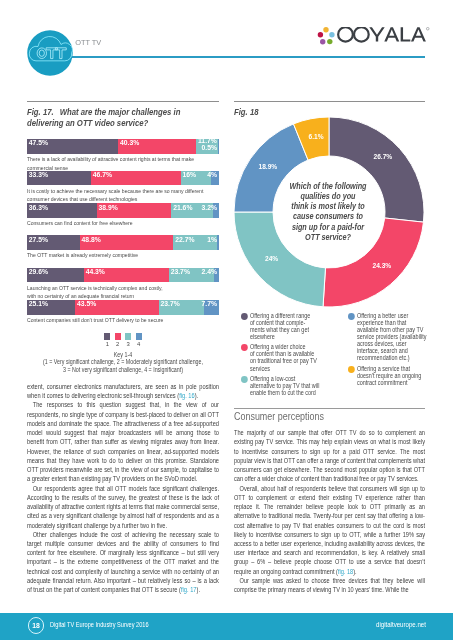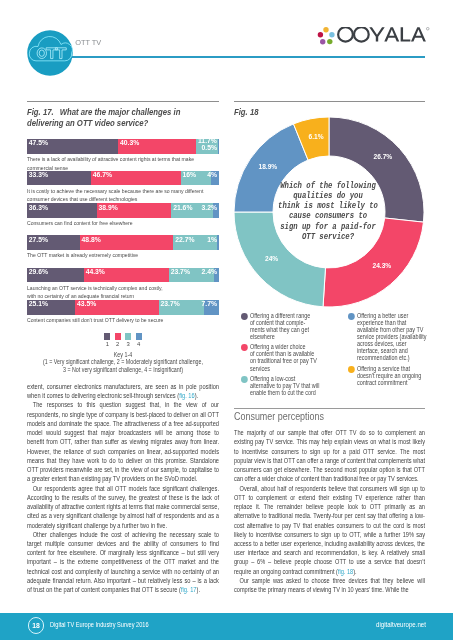--- a/index.html
+++ b/index.html
@@ -43,21 +43,21 @@
           transform:scaleX(0.845);transform-origin:50% 0;white-space:nowrap;}
 
   
   .body{position:absolute;font-size:7.45px;color:#3f3f3f;line-height:9.23px;text-align:justify;
         transform:scaleX(0.7668);transform-origin:0 0;}
   .body p{margin:0;}
   .body p.ind{text-indent:7.4px;}
   .lnk{color:#31a8c9;}
 
   
-  .donut{position:absolute;left:234px;top:117px;width:190px;height:190px;font-family:Liberation Mono, monospace;}
+  .donut{position:absolute;left:234px;top:117px;width:190px;height:190px;}
   .donut-center{position:absolute;left:-1px;top:63.5px;width:190px;text-align:center;
                 font-style:italic;font-weight:bold;font-size:8.6px;line-height:10.25px;color:#4a4a4a;
                 transform:scaleX(0.845);transform-origin:50% 0;letter-spacing:-0.02px;}
   .dlab{position:absolute;font-size:6.6px;font-weight:bold;color:#ffffff;}
 
   
   .leg{position:absolute;font-size:6.45px;color:#4a4a4a;line-height:7.15px;
        transform:scaleX(0.845);transform-origin:0 0;}
   .legitem{position:relative;padding-left:10.6px;margin-bottom:3.0px;}
   .legdot{position:absolute;left:0;top:1.1px;width:8.4px;height:7.1px;border-radius:50%;}

